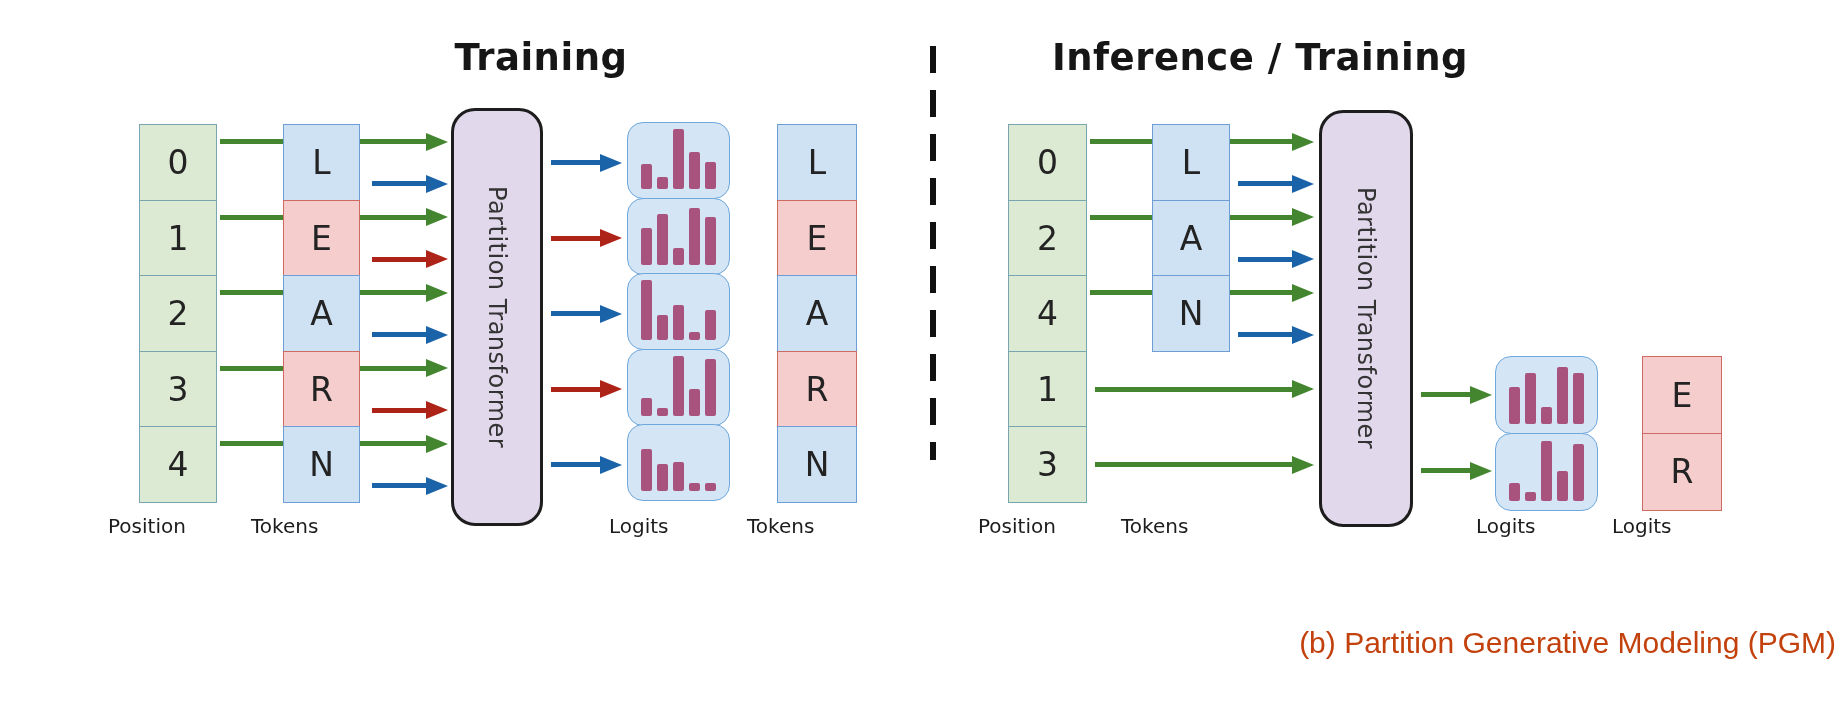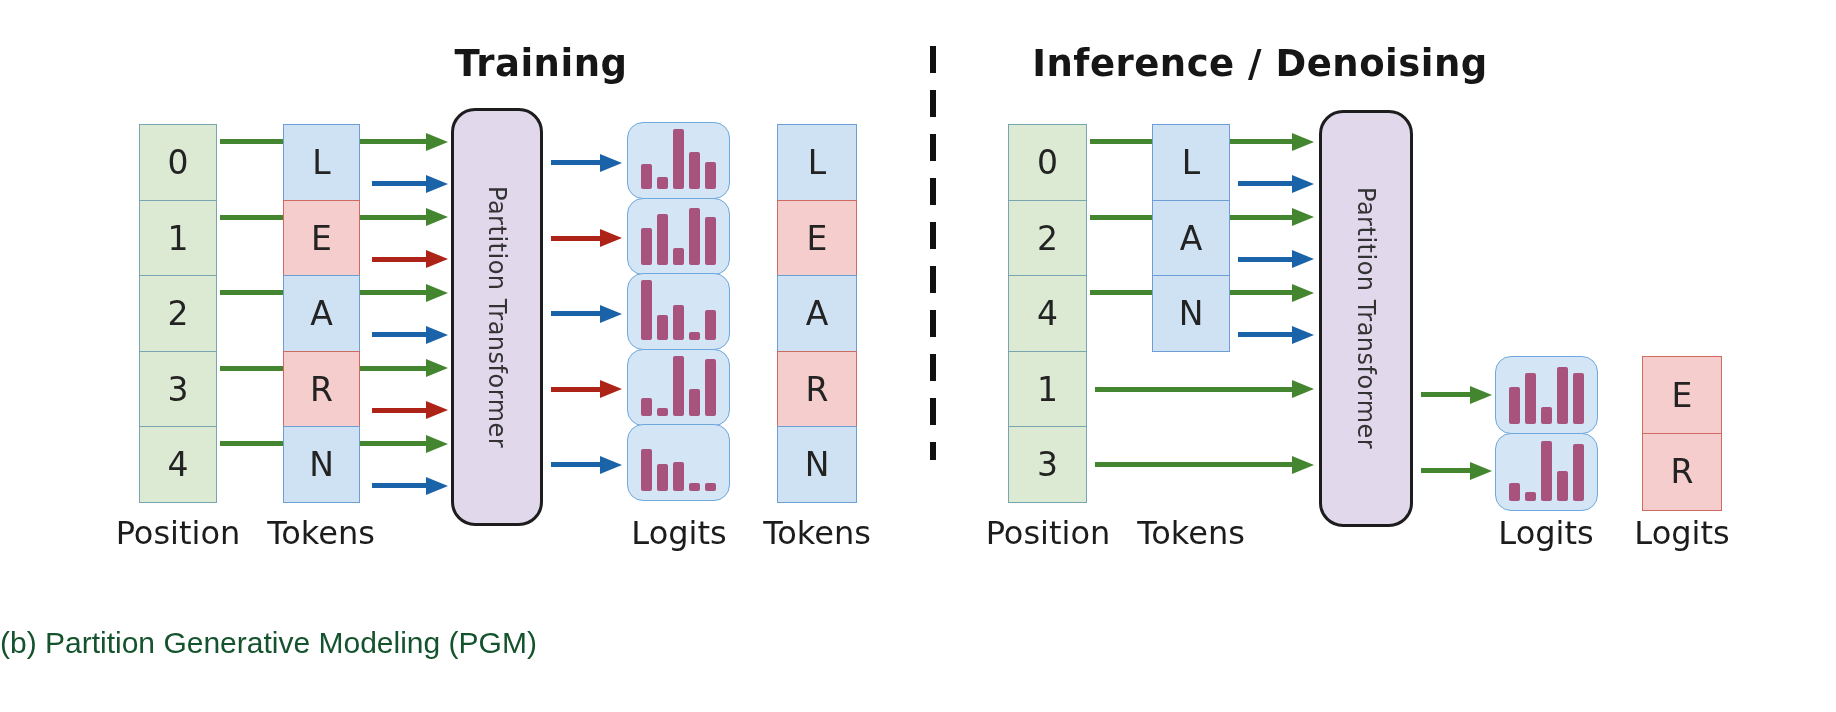--- a/index.html
+++ b/index.html
@@ -1,21 +1,21 @@
 <!DOCTYPE html>
 <html style="--position-fill: #dcead3; --position-border: #78a5b0; --token-blue-fill: #cfe2f4; --token-blue-border: #6d9ed6; --token-pink-fill: #f6cdcd; --token-pink-border: #cf6a63; --transformer-fill: #e2d8ec; --transformer-border: #1d1d1d; --logits-fill: #d4e5f5; --logits-border: #6fa8dc; --bar-color: #a8537d; --arrow-green: #43862f; --arrow-blue: #1b63a8; --arrow-red: #ae2318; --divider: #111111;"><head>
 <meta charset="utf-8">
 <style>
   html,body{margin:0;padding:0;background:#fff;}
   #stage{position:relative;width:1836px;height:712px;background:#ffffff;overflow:hidden;
          font-family:"DejaVu Sans",sans-serif;}
 
-  .panel-title{position:absolute;top:42px;font-weight:800;font-size:37px;color:#161616;
+  .panel-title{position:absolute;top:36px;font-weight:800;font-size:37px;color:#161616;
                text-align:center;letter-spacing:.5px;}
-  .axis-label{position:absolute;top:514px;width:140px;font-size:32px;color:#1c1c1c;text-align:center;}
+  .axis-label{position:absolute;top:514px;width:140px;font-size:20px;color:#1c1c1c;}
 
   .col{position:absolute;z-index:2;display:flex;flex-direction:column;}
   .cell{box-sizing:border-box;height:77px;border:1.5px solid #999;display:flex;align-items:center;
         justify-content:center;font-size:33px;color:#232323;background:#fff;}
   .cell + .cell{margin-top:-1.5px;}
   .pos{background:var(--position-fill);border-color:var(--position-border);}
   .tok-blue{background:var(--token-blue-fill);border-color:var(--token-blue-border);}
   .tok-pink{background:var(--token-pink-fill);border-color:var(--token-pink-border);}
 
   .logit-box{position:relative;box-sizing:border-box;height:77px;border:1.5px solid var(--logits-border);
@@ -33,21 +33,21 @@
   .arrow{position:absolute;z-index:1;height:5px;}
   .arrow::after{content:'';position:absolute;right:-21px;top:-6.5px;
                 border-top:9px solid transparent;border-bottom:9px solid transparent;border-left:22px solid;}
   .green{color:var(--arrow-green);background:var(--arrow-green);}
   .blue{color:var(--arrow-blue);background:var(--arrow-blue);}
   .red{color:var(--arrow-red);background:var(--arrow-red);}
 
   .divider{position:absolute;left:930px;top:46px;width:6px;height:414px;
            background:repeating-linear-gradient(to bottom,var(--divider) 0 27px,transparent 27px 44px);}
 
-  .caption{position:absolute;left:0;top:626px;width:100%;text-align:left;font-size:30px;color:#14532d;
+  .caption{position:absolute;left:0;top:626px;width:100%;text-align:right;font-size:30px;color:#c2410c;
            font-family:"Liberation Sans",sans-serif;}
 </style>
 </head>
 <body>
 
 <div id="stage">
 
   <div class="panel-title" style="left:351px;width:380px;">Training</div>
 
   <div class="col" style="left:139px;top:124px;width:78px;">
@@ -144,21 +144,21 @@
     <div class="cell tok-blue">N</div>
   </div>
 
   <div class="axis-label" style="left:108px;">Position</div>
   <div class="axis-label" style="left:251px;">Tokens</div>
   <div class="axis-label" style="left:609px;">Logits</div>
   <div class="axis-label" style="left:747px;">Tokens</div>
 
   <div class="divider"></div>
 
-  <div class="panel-title" style="left:1010px;width:500px;">Inference / Denoising</div>
+  <div class="panel-title" style="left:1010px;width:500px;">Inference / Training</div>
 
   <div class="col" style="left:1008px;top:124px;width:79px;">
     <div class="cell pos">0</div>
     <div class="cell pos">2</div>
     <div class="cell pos">4</div>
     <div class="cell pos">1</div>
     <div class="cell pos">3</div>
   </div>
 
   <div class="arrow green" style="left:1090px;top:139px;width:203px;"></div>

